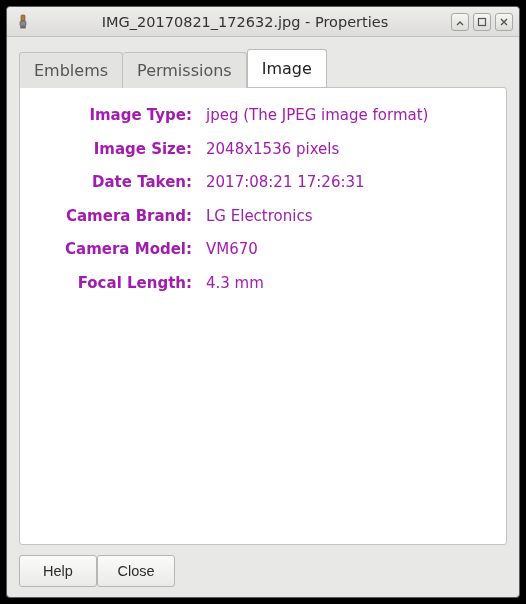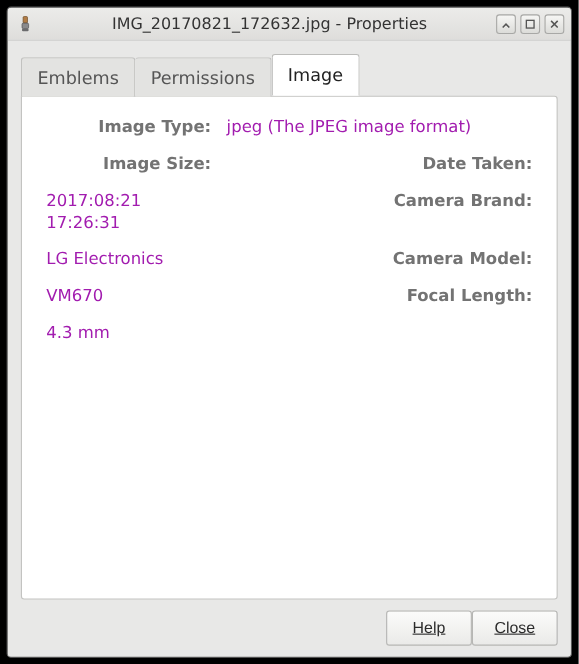--- a/index.html
+++ b/index.html
@@ -115,31 +115,30 @@
     display: grid;
     grid-template-columns: 150px 1fr;
     column-gap: 14px;
     row-gap: 14px;
     font-size: 15px;
     line-height: 1.3;
   }
   .pk {
     text-align: right;
     font-weight: bold;
-    color: #737373;
+    color: #a21caf;
   }
   .pv {
     text-align: left;
     color: #a21caf;
   }
   .footer {
     display: flex;
-    justify-content: flex-end;
+    justify-content: flex-start;
     padding-top: 10px;
-    text-decoration: underline;
   }
   .btn {
     min-width: 78px;
     height: 32px;
     padding: 0 16px;
     background: linear-gradient(#fbfbfa, #eaeae8);
     border: 1px solid #b6b6b4;
     border-radius: 3px;
     font-size: 14.5px;
     color: #2b2b2b;
@@ -188,20 +187,21 @@
       <div class="tabs">
         <div class="tab">Emblems</div>
         <div class="tab">Permissions</div>
         <div class="tab active">Image</div>
       </div>
       <div class="tabpage">
         <div class="proplist">
           <div class="pk">Image Type:</div>
           <div class="pv">jpeg (The JPEG image format)</div>
           <div class="pk">Image Size:</div>
+          <div class="pv">2048x1536 pixels</div>
           <div class="pk">Date Taken:</div>
           <div class="pv">2017:08:21 17:26:31</div>
           <div class="pk">Camera Brand:</div>
           <div class="pv">LG Electronics</div>
           <div class="pk">Camera Model:</div>
           <div class="pv">VM670</div>
           <div class="pk">Focal Length:</div>
           <div class="pv">4.3 mm</div>
         </div>
       </div>

